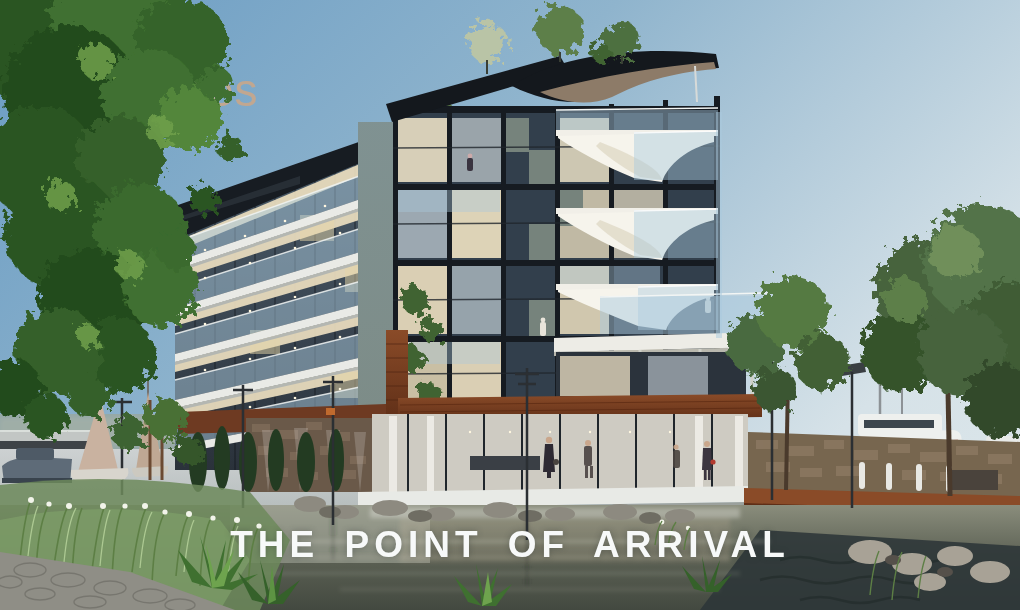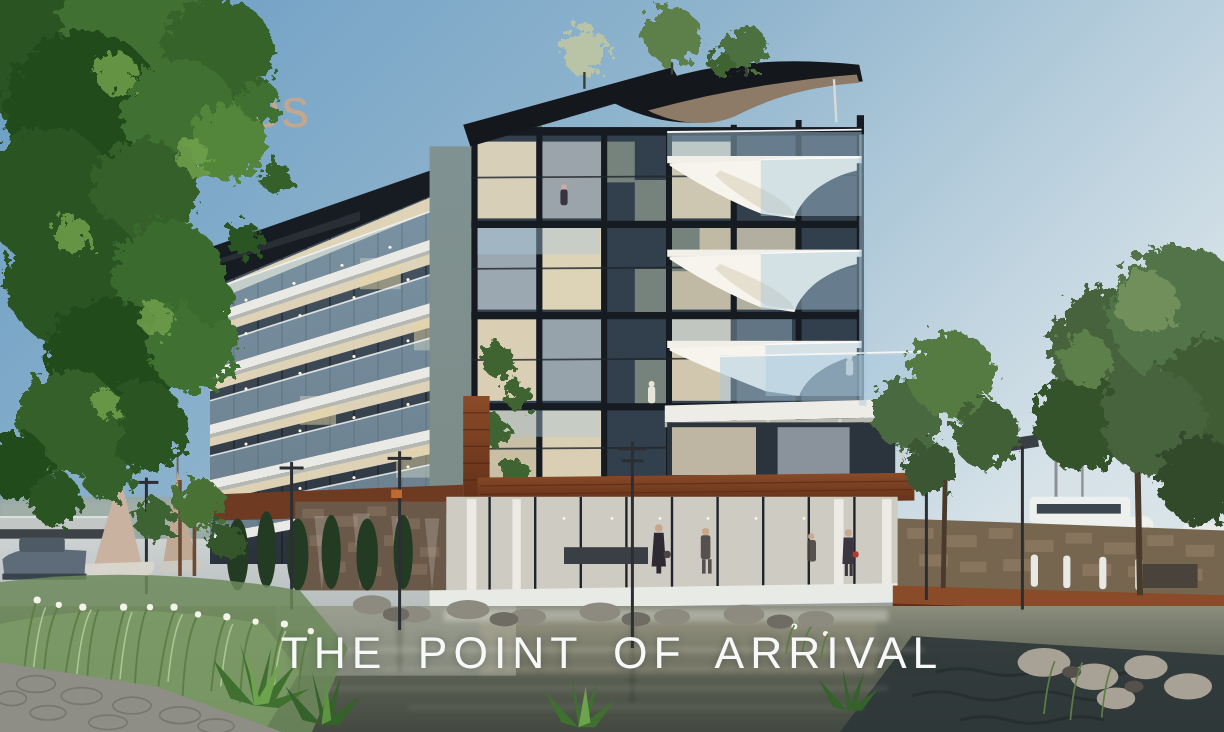--- a/index.html
+++ b/index.html
@@ -5,21 +5,21 @@
   html,body{margin:0;padding:0;background:#222;}
   #stage{
     position:relative;width:1020px;height:610px;overflow:hidden;
     font-family:"Liberation Sans",sans-serif;
     background:linear-gradient(135deg,var(--sky-top,#6a9cc3) 0%,#8fb4cd 38%,var(--sky-horizon,#d6e2e8) 78%,#dde7ea 100%);
   }
   #stage svg{position:absolute;inset:0;display:block;}
   .tagline{
     position:absolute;left:0;right:0;top:524px;text-align:center;
     color:var(--tagline-white,#f7f9f9);
-    font-size:37px;font-weight:400;letter-spacing:5px;word-spacing:10px;
+    font-size:37px;font-weight:700;letter-spacing:5px;word-spacing:10px;
     text-shadow:0 0 6px rgba(40,50,45,.35);
     user-select:none;white-space:nowrap;
   }
   .wm-pre{fill:var(--watermark-navy,#33465f);opacity:.8;}
   .wm-homes{fill:var(--watermark-tan,#c7a78c);opacity:.92;}
 </style>
 </head>
 <body>
 
 <div id="stage">

